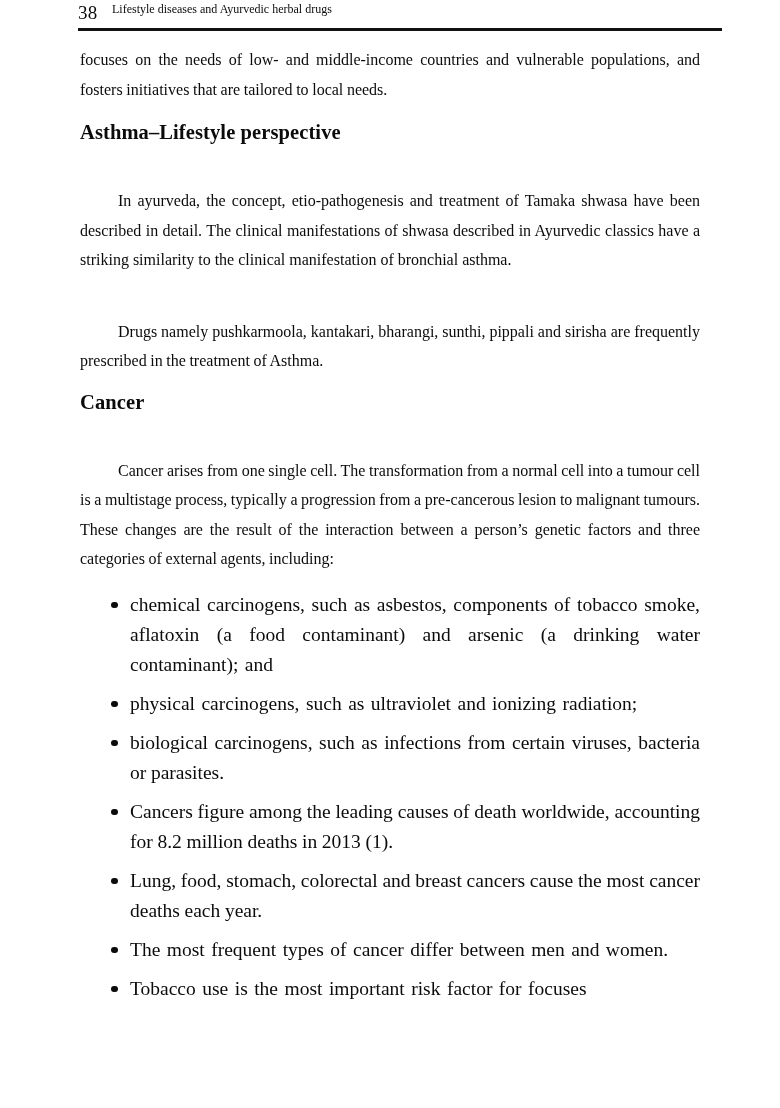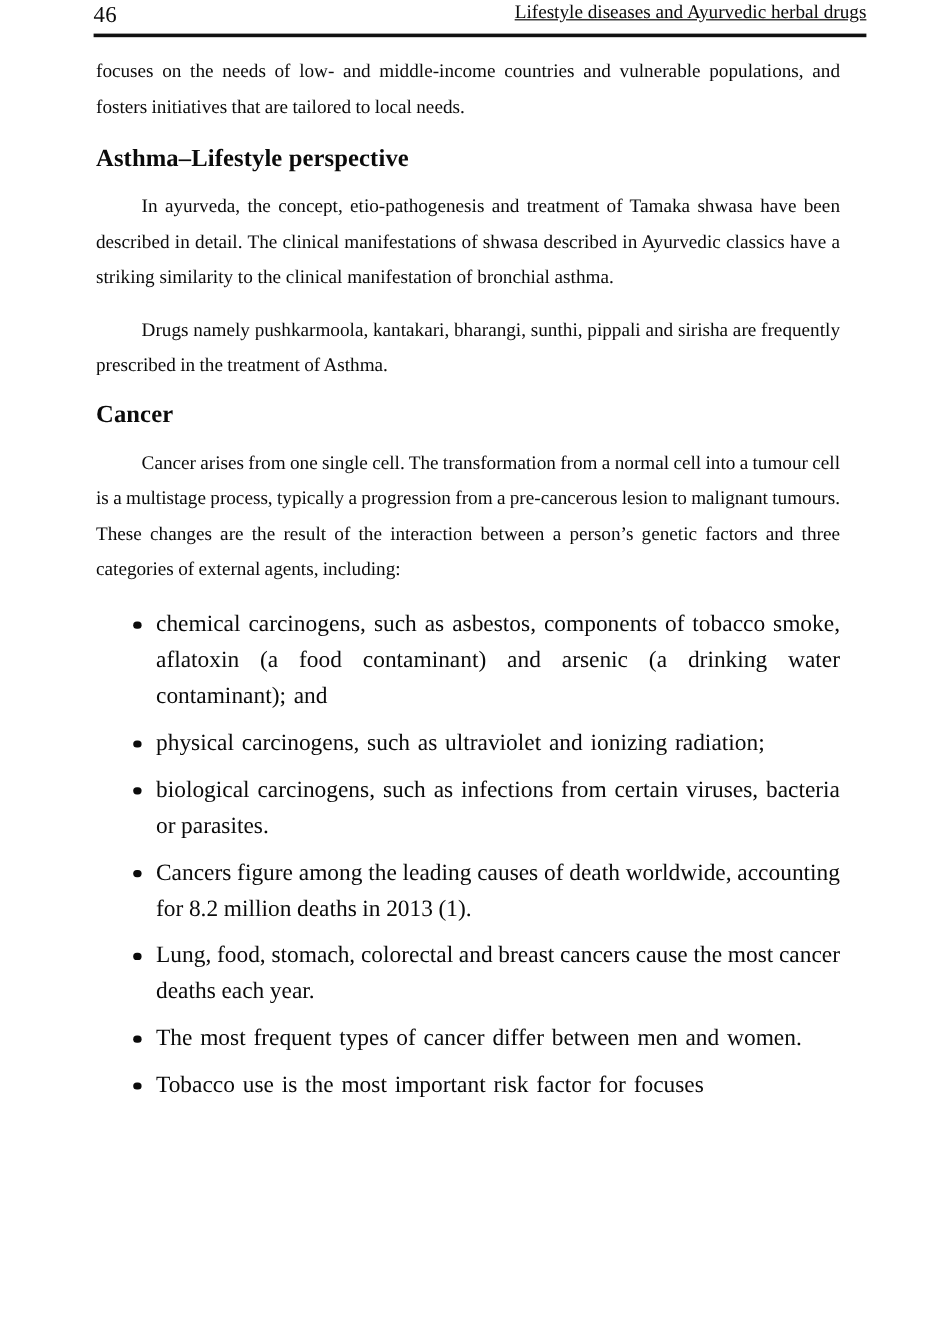--- a/index.html
+++ b/index.html
@@ -36,25 +36,24 @@
     left: 0;
     top: 0;
     font-size: 19px;
     letter-spacing: 0.2px;
   }
   .running-title {
     position: absolute;
     left: 0;
     top: 0;
     width: 644px;
-    text-align: right;
-    font-size: 16px;
+    text-align: left;
+    font-size: 12px;
     padding-left: 34px;
     box-sizing: border-box;
-    text-decoration: underline;
   }
   .header-rule {
     position: absolute;
     left: 78px;
     top: 28px;
     width: 644px;
     height: 3px;
     background: #111111;
   }
 
@@ -70,20 +69,21 @@
     margin: 0;
     font-size: 16px;
     line-height: 29.5px;
     text-align: justify;
     text-justify: inter-word;
     -webkit-hyphens: none;
     hyphens: none;
   }
   p.para.indent {
     text-indent: 38px;
+    margin-top: 28px;
   }
   p.tight {
     text-align: justify;
     word-spacing: -0.4px;
   }
 
   h2.section-heading {
     margin: 0;
     font-size: 20.5px;
     font-weight: bold;
@@ -126,21 +126,21 @@
   
   li.loose .li-text { word-spacing: 1.6px; }
   li.snug  .li-text { word-spacing: -0.2px; }
 </style>
 </head>
 <body>
 
 <div class="page">
 
   <div class="header">
-    <span class="folio">46</span>
+    <span class="folio">38</span>
     <span class="running-title">Lifestyle diseases and Ayurvedic herbal drugs</span>
   </div>
   <div class="header-rule"></div>
 
   <div class="content">
 
     <p class="para tight">focuses on the needs of low- and middle-income countries and vulnerable populations, and fosters initiatives that are tailored to local needs.</p>
 
     <div class="gap-md"></div>
 

